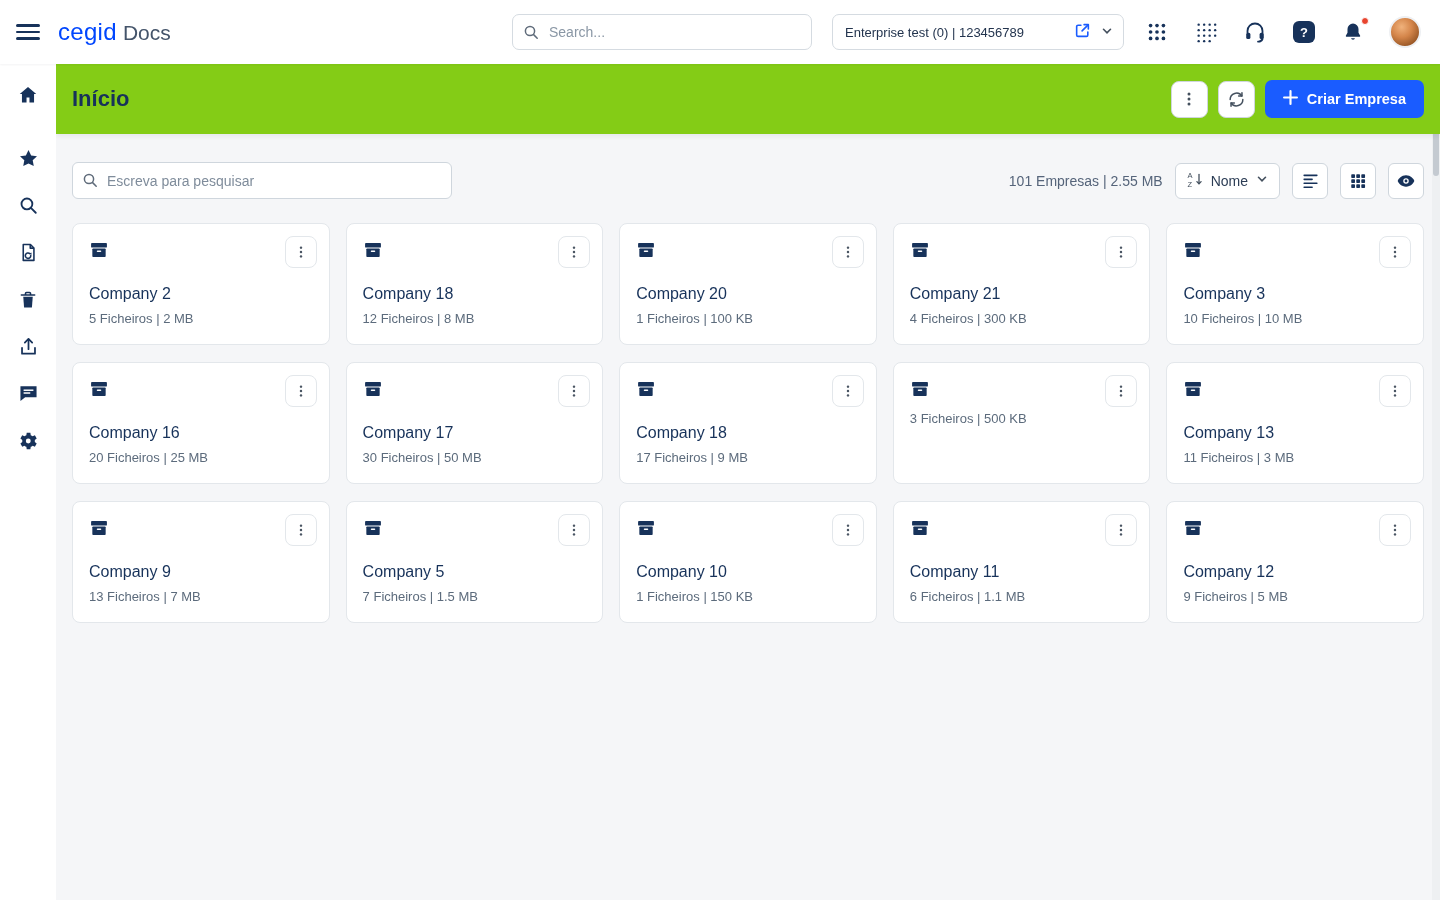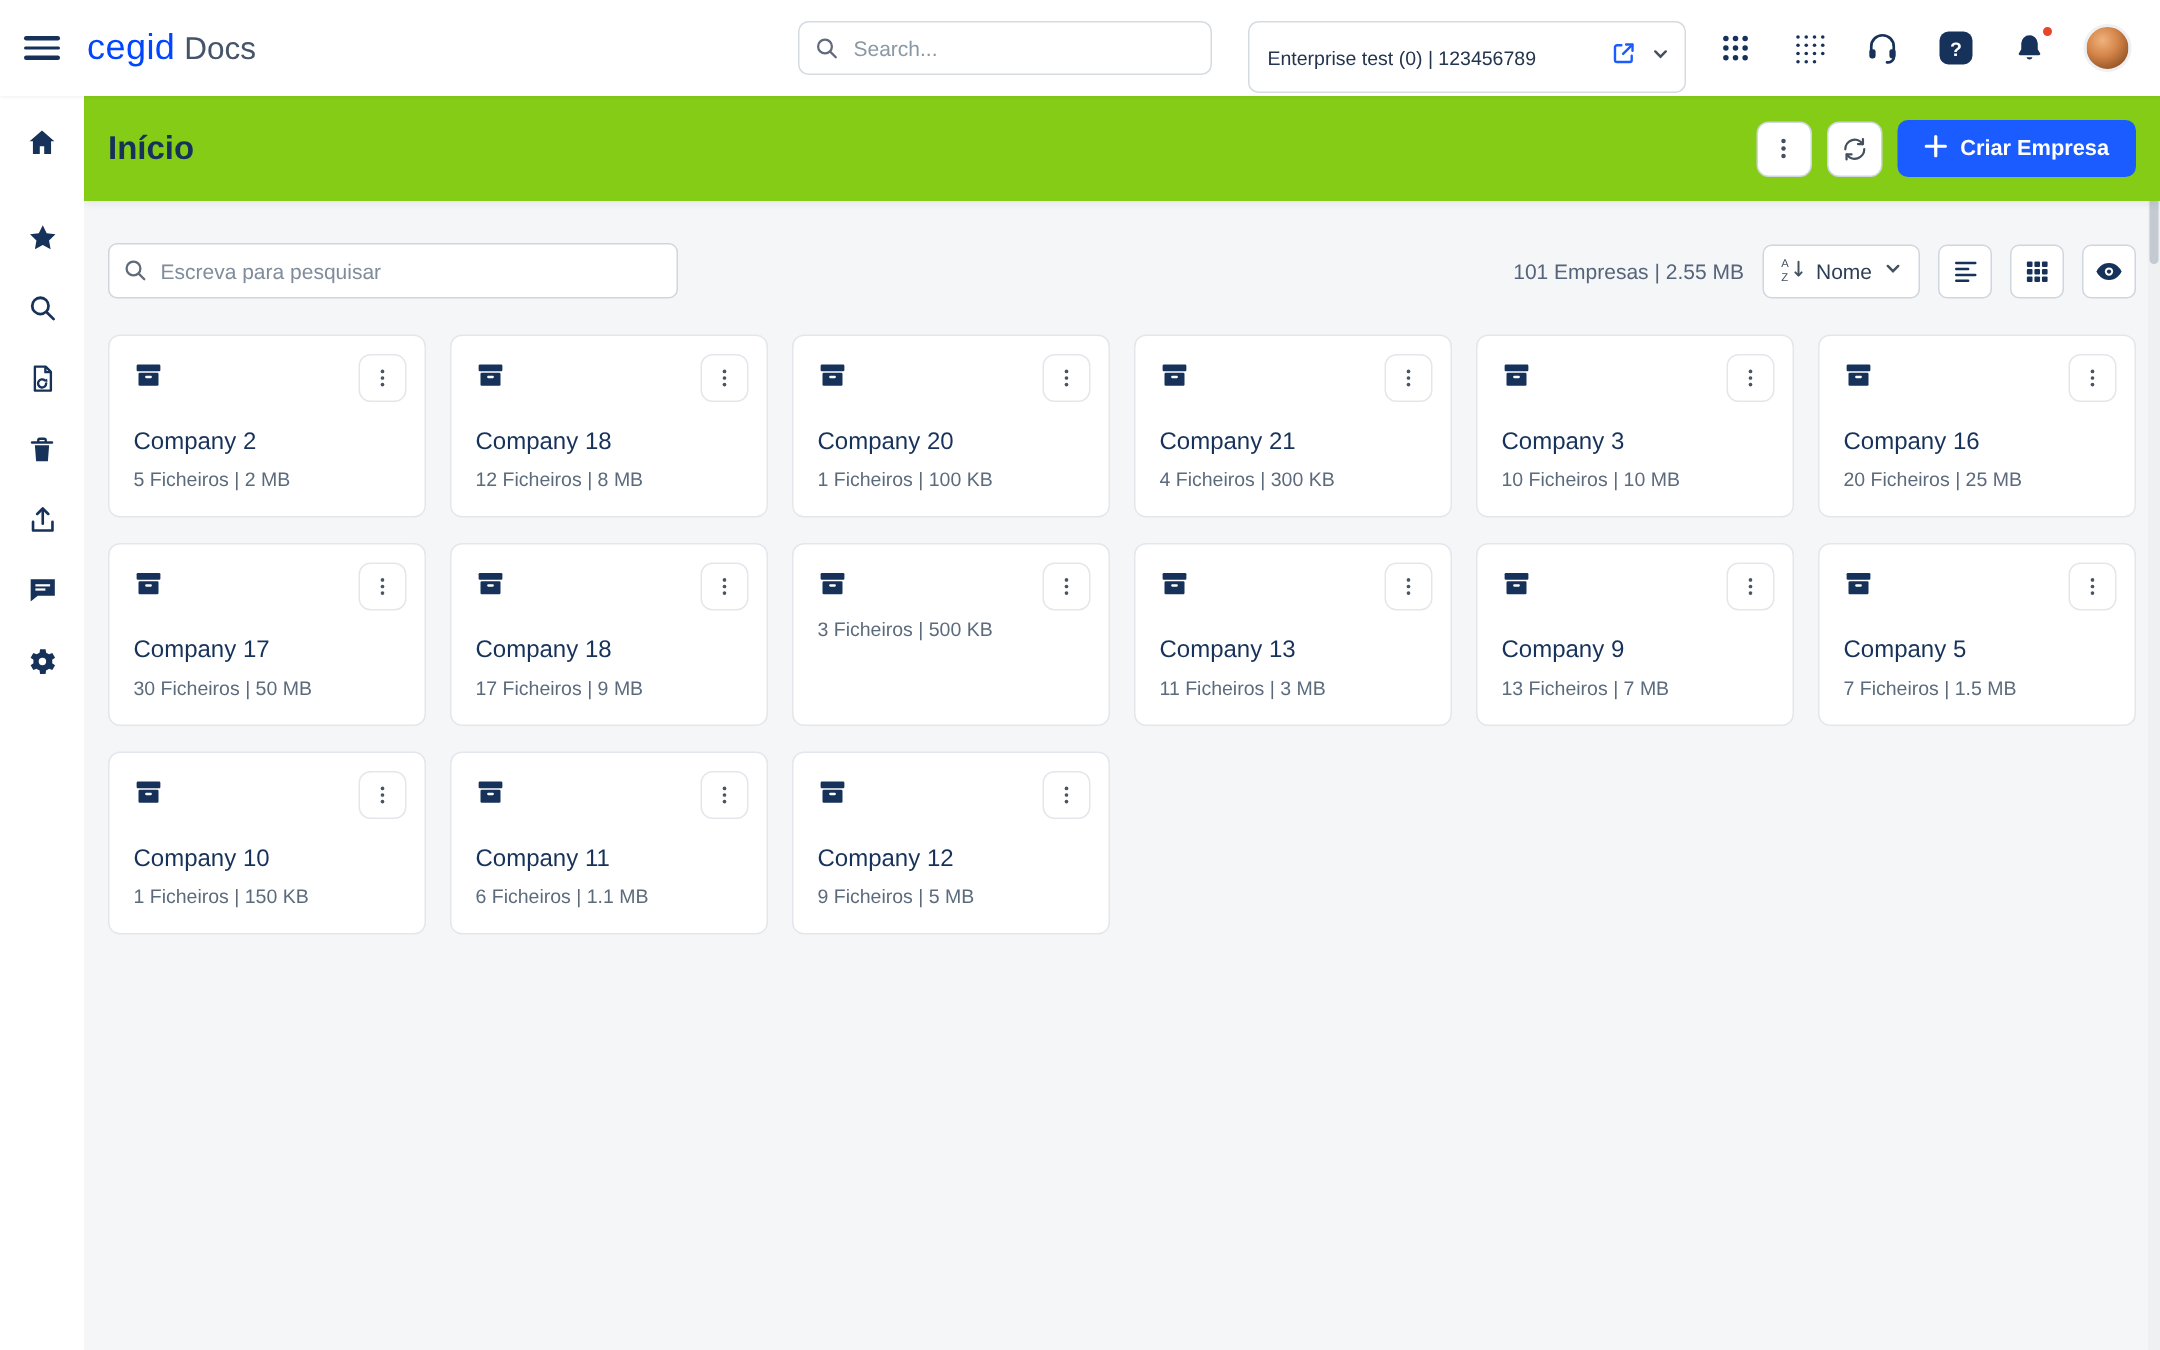--- a/index.html
+++ b/index.html
@@ -8,25 +8,25 @@
   button{font-family:inherit;background:none;border:none;cursor:pointer}
 
   
   .topbar{position:absolute;top:0;left:0;right:0;height:64px;background:#fff;z-index:20;display:flex;align-items:center;box-shadow:0 1px 2px rgba(16,24,40,.05)}
   .tb-left{display:flex;align-items:center;gap:18px;padding-left:16px}
   .hamburger{display:flex;flex-direction:column;gap:4px;width:24px;padding:4px 0}
   .hamburger span{display:block;height:2.5px;background:#17325a;border-radius:2px}
   .logo{display:flex;align-items:baseline;gap:6px;white-space:nowrap}
   .logo .brand{font-size:24px;font-weight:400;color:#0046fe;letter-spacing:.3px}
   .logo .product{font-size:21px;color:#44546a}
-  .tb-search{position:absolute;left:532px;top:14px;width:276px;height:36px}
+  .tb-search{position:absolute;left:512px;top:14px;width:300px;height:36px}
   .tb-search input{width:100%;height:100%;border:1px solid #d5dbe1;border-radius:7px;padding:0 12px 0 36px;font-size:14px;color:#32425a;background:#fff;outline:none}
   .tb-search input::placeholder{color:#8a97a5}
   .tb-search .mag{position:absolute;left:11px;top:10px}
-  .tenant{position:absolute;left:832px;top:14px;width:292px;height:48px;border:1px solid #d5dbe1;border-radius:7px;background:#fff;display:flex;align-items:center;gap:10px;padding:0 10px 0 12px;cursor:pointer}
+  .tenant{position:absolute;left:832px;top:14px;width:292px;height:36px;border:1px solid #d5dbe1;border-radius:7px;background:#fff;display:flex;align-items:center;gap:10px;padding:0 10px 0 12px;cursor:pointer}
   .tenant .t-label{flex:1;font-size:13px;color:#23344e;white-space:nowrap;overflow:hidden}
   .tb-icons{position:absolute;right:18px;top:0;height:64px;display:flex;align-items:center;gap:21px}
   .tb-iconbtn{width:28px;height:28px;display:flex;align-items:center;justify-content:center;position:relative}
   .helpbox{width:22px;height:22px;background:#17325a;border-radius:6px;color:#fff;font-size:13px;font-weight:700;display:flex;align-items:center;justify-content:center}
   .bell-dot{position:absolute;top:-1px;right:-2px;width:8px;height:8px;background:#e8442e;border-radius:50%;border:1.5px solid #fff}
   .avatar{width:32px;height:32px;border-radius:50%;background:radial-gradient(circle at 38% 32%,#f0b27c 0%,#d4854a 40%,#9c5a28 75%,#7c4218 100%);border:2px solid #eef0f3}
 
   
   .sidebar{position:absolute;top:64px;left:0;bottom:0;width:56px;background:#fff;display:flex;flex-direction:column;align-items:center;padding-top:12px;z-index:15}
   .sb-item{width:40px;height:40px;display:flex;align-items:center;justify-content:center;border-radius:8px;margin-bottom:7px}
@@ -46,21 +46,21 @@
   .tb2-search input{width:100%;height:100%;border:1px solid #cfd6dd;border-radius:6px;background:#fff;padding:0 12px 0 34px;font-size:14px;color:#32425a;outline:none}
   .tb2-search input::placeholder{color:#7f8c9b}
   .tb2-search .mag{position:absolute;left:10px;top:10px}
   .tb-right{margin-left:auto;display:flex;align-items:center;gap:12px}
   .summary{font-size:14px;color:#55647a}
   .sort-box{height:36px;border:1px solid #cfd6dd;border-radius:6px;background:#fff;display:flex;align-items:center;gap:8px;padding:0 11px}
   .sort-box .sort-label{font-size:14px;color:#2c3d55}
   .view-btn{width:36px;height:36px;border:1px solid #cfd6dd;border-radius:6px;background:#fff;display:flex;align-items:center;justify-content:center}
 
   
-  .grid{display:grid;grid-template-columns:repeat(6,1fr);gap:17px 16px}
+  .grid{display:grid;grid-template-columns:repeat(5,1fr);gap:17px 16px}
   .card{background:#fff;border:1px solid #e3e7eb;border-radius:8px;height:122px;padding:16px;position:relative;cursor:pointer}
   .kebab{position:absolute;top:12px;right:12px;width:32px;height:32px;border:1px solid #e3e7eb;border-radius:8px;background:#fff;display:flex;align-items:center;justify-content:center}
   .card-name{margin-top:21px;font-size:16px;color:#17325a;font-weight:500}
   .card-meta{margin-top:8px;font-size:13px;color:#5c6b7c}
 
   
   .scrollbar{position:absolute;top:64px;right:0;bottom:0;width:8px;background:#eef0f2}
   .scroll-thumb{position:absolute;top:2px;right:1px;width:6px;height:110px;background:#c4cad1;border-radius:3px}
 </style>
 </head>

